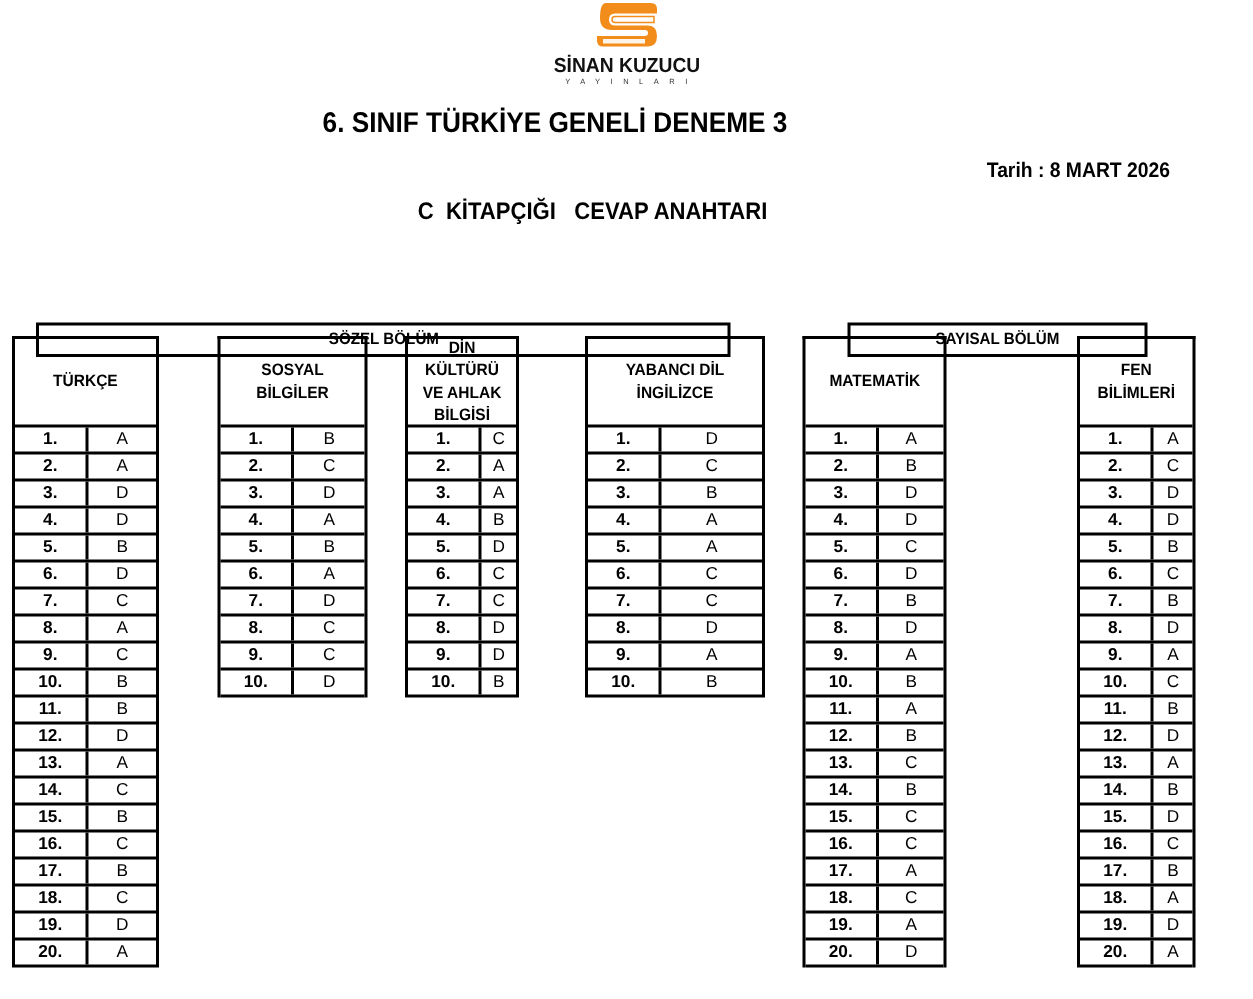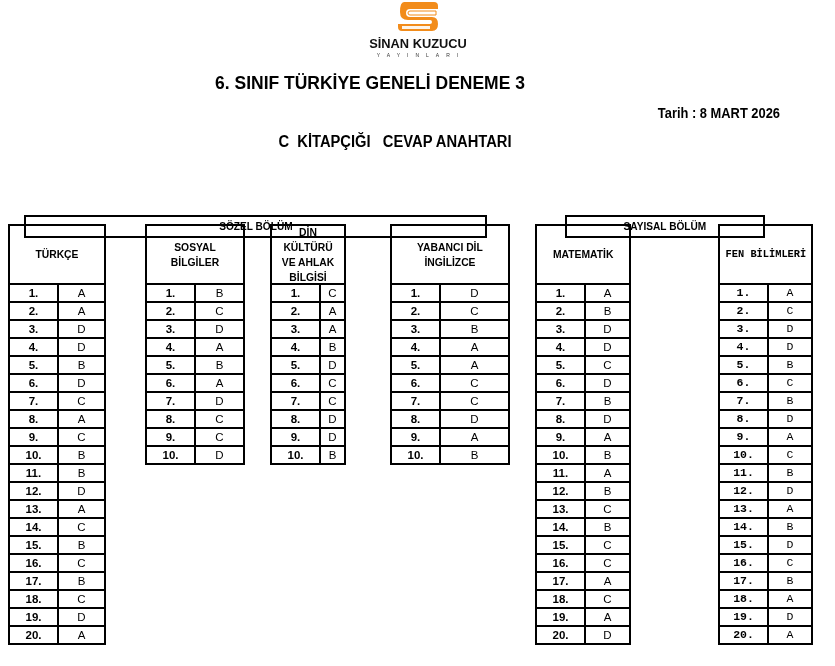--- a/index.html
+++ b/index.html
@@ -347,21 +347,21 @@
     </div>
     <div class="row">
       <div class="num">19.</div>
       <div class="ans">A</div>
     </div>
     <div class="row">
       <div class="num">20.</div>
       <div class="ans">D</div>
     </div>
   </div>
-<div class="subject" id="subj-5" style="left:718px; width:95px;font-family:Liberation Mono, monospace;">
+<div class="subject" id="subj-5" style="left:718px; width:79px;">
     <div class="subject-head"><span>FEN BİLİMLERİ</span></div>
     <div class="row">
       <div class="num">1.</div>
       <div class="ans">A</div>
     </div>
     <div class="row">
       <div class="num">2.</div>
       <div class="ans">C</div>
     </div>
     <div class="row">

